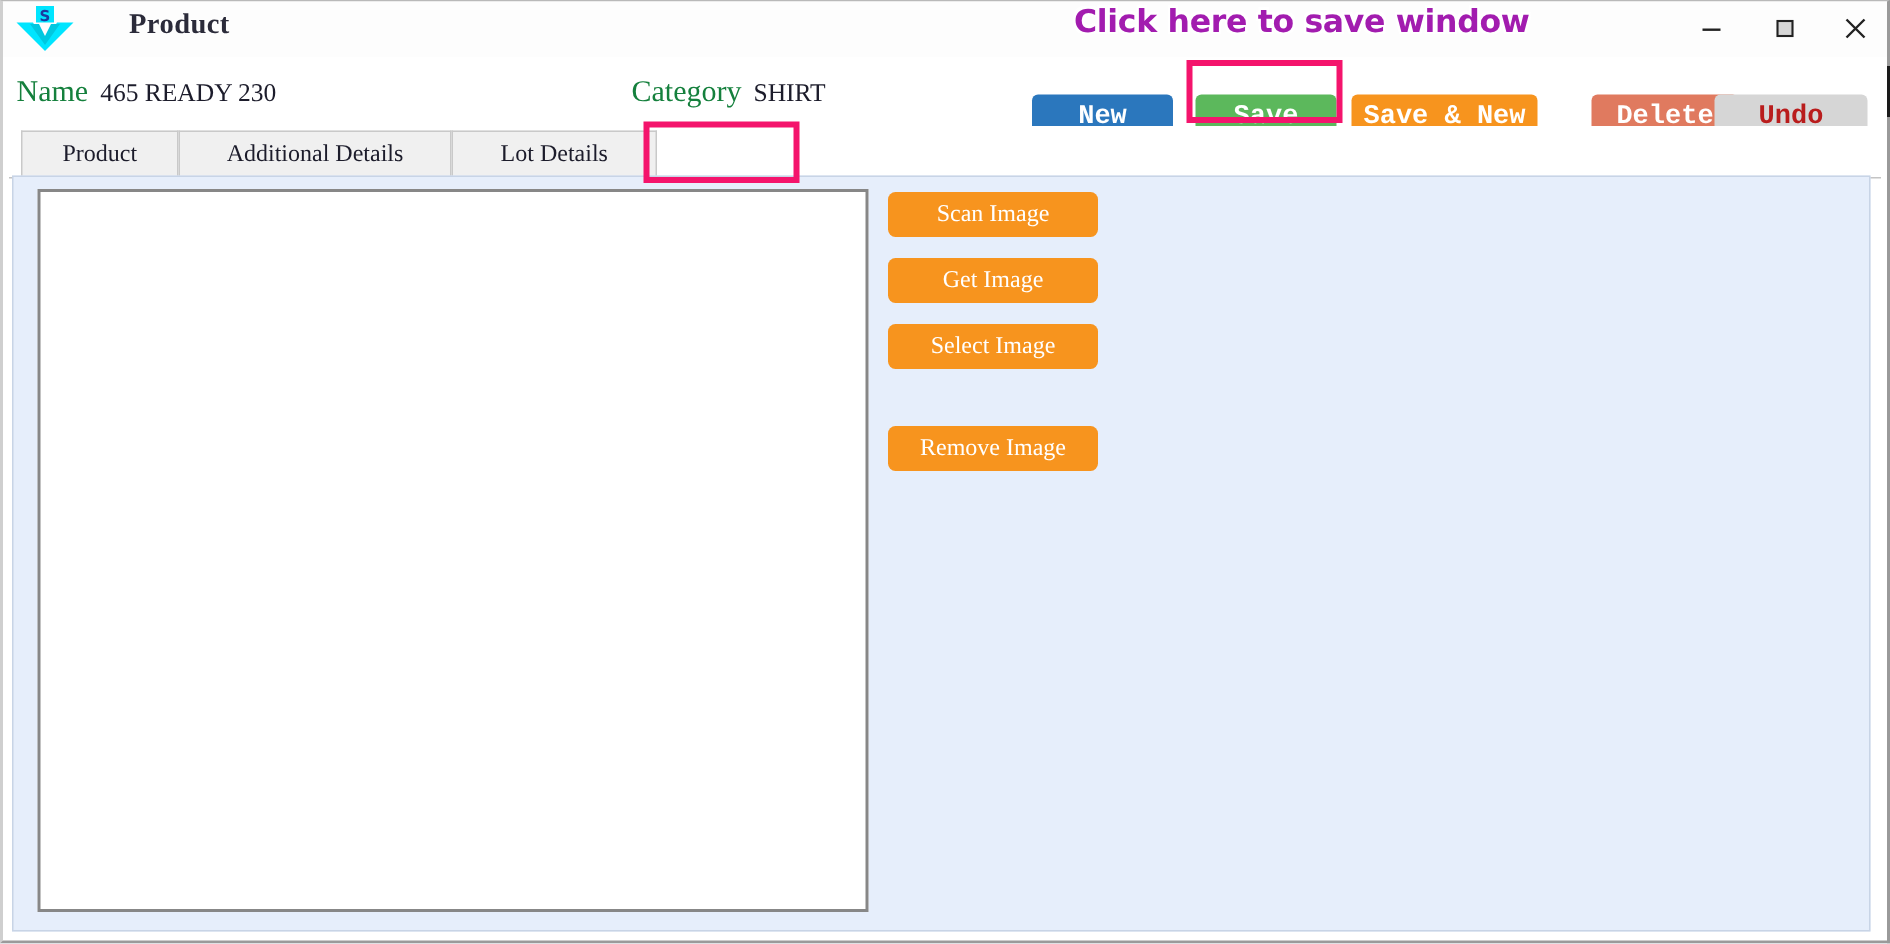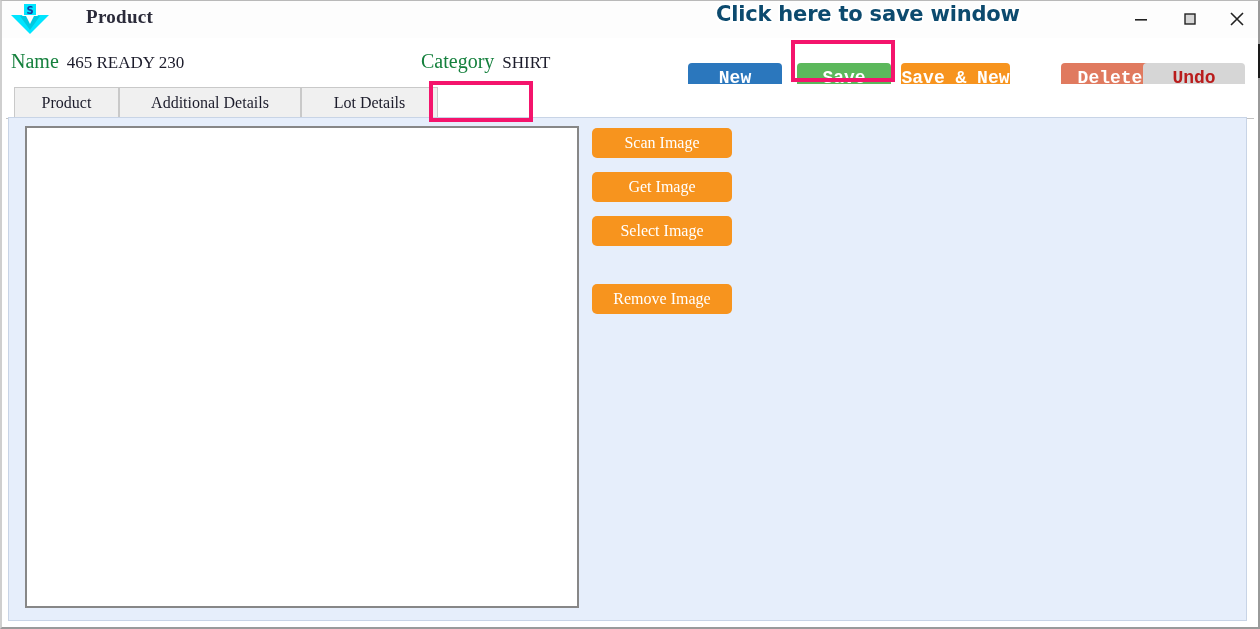--- a/index.html
+++ b/index.html
@@ -54,21 +54,21 @@
   }
 
   
   #callout-text {
     position: absolute;
     left: 714px;
     top: 1px;
     font-family: "DejaVu Sans", sans-serif;
     font-size: 21px;
     font-weight: bold;
-    color: #0c4a6e;
+    color: #a21caf;
     letter-spacing: -0.2px;
     white-space: nowrap;
     text-shadow:
       -1.5px -1.5px 0 #ffffff,  1.5px -1.5px 0 #ffffff,
       -1.5px  1.5px 0 #ffffff,  1.5px  1.5px 0 #ffffff,
       -1.5px 0 0 #ffffff, 1.5px 0 0 #ffffff,
       0 -1.5px 0 #ffffff, 0 1.5px 0 #ffffff;
   }
 
   
@@ -136,21 +136,21 @@
     font-size: 18px;
     font-weight: bold;
     color: #ffffff;
     cursor: default;
     padding: 0;
     line-height: 30px;
     text-align: center;
   }
   #btn-new        { left: 0px;   width: 94px;  background: #2b77bd; }
   #btn-save       { left: 109px; width: 94px;  background: #5cb85c; }
-  #btn-save-new   { left: 213px; width: 109px; background: #f7941e; }
+  #btn-save-new   { left: 213px; width: 124px; background: #f7941e; }
   #btn-delete     { left: 349px; width: 98px;  background: #e07a5f; margin-left: 24px; }
   #btn-undo       { left: 455px; width: 102px; background: #d6d6d6; color: #b91c1c; }
 
   #btn-more {
     position: absolute;
     left: 570px;
     top: -2px;
     width: 24px;
     height: 34px;
     background: #ffffff;

